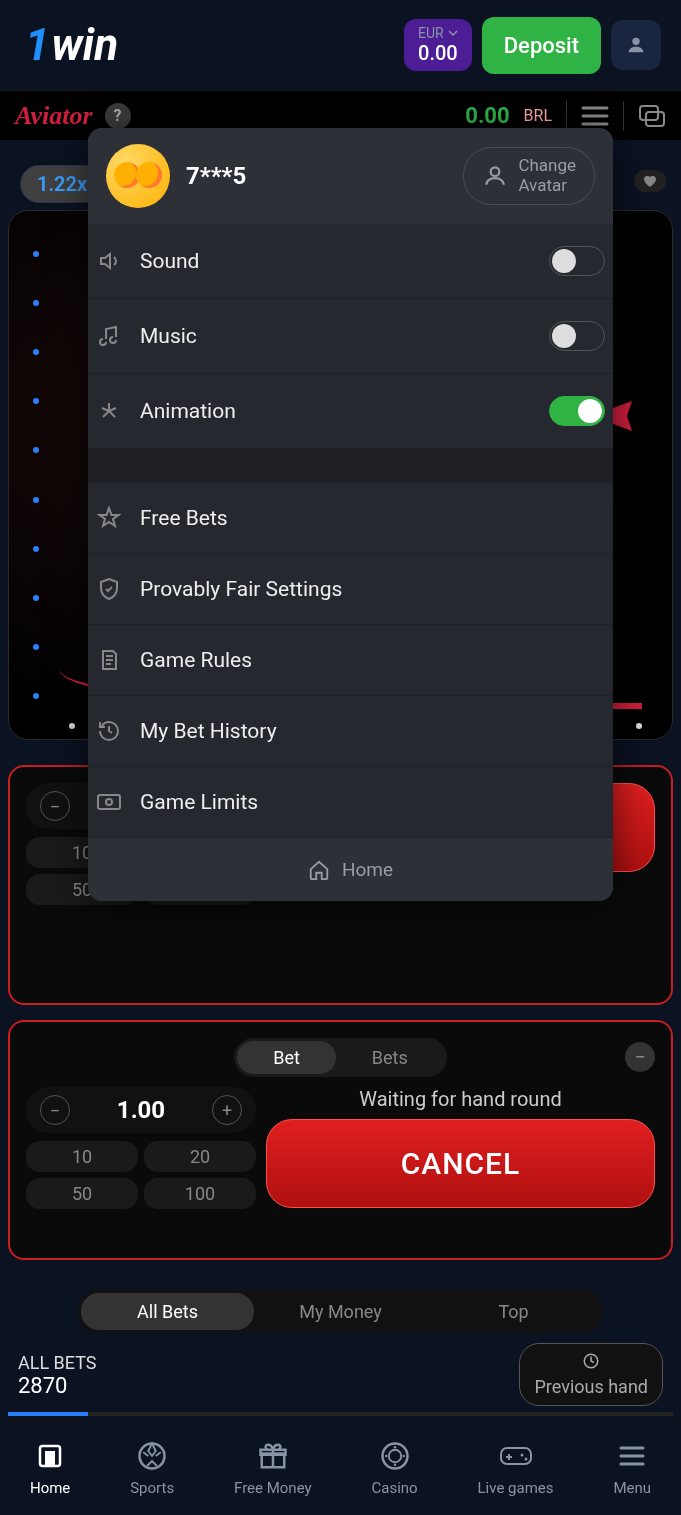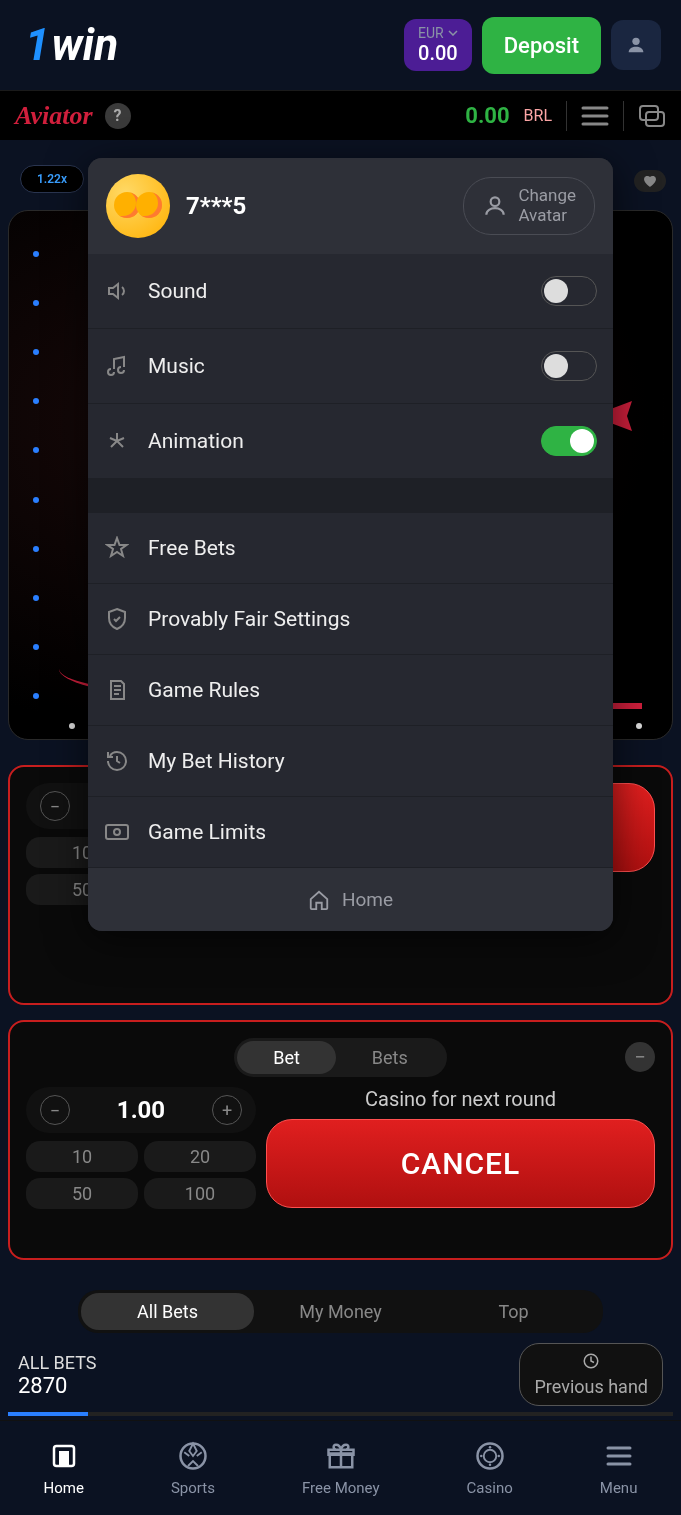--- a/index.html
+++ b/index.html
@@ -22,21 +22,21 @@
 .aviator-logo { font-family: cursive; font-size: 26px; font-style: italic; font-weight: 700; color: #d01f3c; }
 .help-icon { width: 26px; height: 26px; border-radius: 50%; background: #3a3a3a; color: #aaa; display: flex; align-items: center; justify-content: center; font-size: 16px; font-weight: bold; }
 .aviator-right { display: flex; align-items: center; gap: 14px; }
 .balance { font-size: 22px; font-weight: 700; color: #2fb344; }
 .balance-currency { font-size: 16px; color: #fca5a5; }
 .burger, .chat-icon { color: #888; }
 .divider-v { width:1px; height:30px; background:#333;}
 
 
 .multiplier-row { position: absolute; top: 165px; left: 20px; display:flex; gap:8px; align-items:center;}
-.multiplier-pill { background: #000000; border: 1px solid #2a3550; border-radius: 20px; padding: 6px 16px; color: #3a9fff; font-weight: 600; font-size: 12px; }
+.multiplier-pill { background: #404040; border: 1px solid #2a3550; border-radius: 20px; padding: 6px 16px; color: #3a9fff; font-weight: 600; font-size: 20px; }
 .heart-pill { position:absolute; top:170px; right:15px; display:flex; align-items:center; gap:6px; background:#222; border-radius:20px; padding:4px 8px;}
 
 
 .game-canvas { position: absolute; top: 210px; left: 8px; right: 8px; height: 530px; background: radial-gradient(ellipse at 30% 40%, #1a0a0a 0%, #000 70%); border: 1px solid #2a2a2a; border-radius: 20px; overflow: hidden; }
 .dots-col { position:absolute; left:24px; top:40px; bottom:40px; display:flex; flex-direction:column; justify-content:space-between;}
 .dot { width:6px; height:6px; background:#2a7fff; border-radius:50%;}
 .curve { position:absolute; bottom:30px; left:50px; right:30px; height:80px; border-bottom:6px solid #d01f3c; border-bottom-left-radius:50% 40px; }
 .plane { position:absolute; right:30px; top:180px; width:60px; height:50px; color:#d01f3c;}
 .dots-row { position:absolute; bottom:10px; left:60px; right:30px; display:flex; justify-content:space-between;}
 .dot-w { width:6px; height:6px; background:#ddd; border-radius:50%;}
@@ -73,31 +73,31 @@
 .progress-bar { height:4px; background:#222; margin-top:6px; position:relative;}
 .progress-fill { height:100%; background:#2a7fff; width:12%;}
 
 
 .bottom-nav { position: absolute; bottom: 0; left: 0; right: 0; height: 95px; background: #0b1222; display: flex; justify-content: space-around; align-items: center; border-top:1px solid #111;}
 .nav-item { display: flex; flex-direction: column; align-items: center; gap: 6px; color: #8a93a6; font-size: 15px; }
 .nav-item.active { color: #fff; }
 .nav-icon { height: 34px; display:flex; align-items:center; justify-content:center;}
 
 
-.settings-menu { position: absolute; top: 158px; left: 88px; width: 525px; background: #262830; border-radius: 14px; overflow: hidden; box-shadow: 0 8px 40px rgba(0,0,0,0.6); z-index: 100; }
+.settings-menu { position: absolute; top: 128px; left: 88px; width: 525px; background: #262830; border-radius: 14px; overflow: hidden; box-shadow: 0 8px 40px rgba(0,0,0,0.6); z-index: 100; }
 .menu-profile { display: flex; align-items: center; justify-content: space-between; padding: 16px 18px; background: #2e3038; }
 .profile-left { display: flex; align-items: center; gap: 16px; }
 .avatar { width: 64px; height: 64px; border-radius: 50%; background: radial-gradient(circle at 30% 30%, #ffd966, #ffb000); position:relative; overflow:hidden;}
 .avatar::before, .avatar::after { content:''; position:absolute; width:26px; height:26px; background:#ffb000; border-radius:50%;}
 .avatar::before { left:8px; top:18px; box-shadow: inset -4px -2px 0 #ff7a30;}
 .avatar::after { right:8px; top:18px; box-shadow: inset -4px -2px 0 #ff7a30;}
 .username { font-size: 24px; font-weight: 700; color: #fff; }
 .change-avatar { display: flex; align-items: center; gap: 10px; border: 1px solid #4a4c54; border-radius: 28px; padding: 8px 18px; color: #9a9ca4; }
 .change-avatar-text { font-size: 17px; line-height: 1.15; }
-.menu-item { display: flex; align-items: center; justify-content: space-between; padding: 22px 16px; border-bottom: 1px solid #1e2026; }
+.menu-item { display: flex; align-items: center; justify-content: space-between; padding: 22px 8px; border-bottom: 1px solid #1e2026; }
 .menu-item:last-child { border-bottom: none; }
 .menu-item-left { display: flex; align-items: center; gap: 18px; }
 .menu-icon { width: 26px; height: 26px; color: #888; display:flex; align-items:center; justify-content:center;}
 .menu-label { font-size: 21px; color: #eee; }
 .toggle { width: 56px; height: 30px; border-radius: 15px; position: relative; border: 1px solid #555; }
 .toggle.off { background: #262830; }
 .toggle.on { background: #2fb344; border-color:#2fb344;}
 .toggle-knob { width: 24px; height: 24px; border-radius: 50%; background: #ddd; position: absolute; top: 2px; }
 .toggle.off .toggle-knob { left: 2px; }
 .toggle.on .toggle-knob { right: 2px; background:#fff;}
@@ -232,21 +232,21 @@
         <div class="amount-btn">+</div>
       </div>
       <div class="preset-grid">
         <div class="preset-btn">10</div>
         <div class="preset-btn">20</div>
         <div class="preset-btn">50</div>
         <div class="preset-btn">100</div>
       </div>
     </div>
     <div class="cancel-area">
-      <div class="waiting-text">Casino for next round</div>
+      <div class="waiting-text">Waiting for hand round</div>
       <button class="cancel-btn">CANCEL</button>
     </div>
   </div>
 </div>
 
 <div class="bets-section">
   <div class="bets-tabs">
     <div class="bets-tab active">All Bets</div>
     <div class="bets-tab">My Money</div>
     <div class="bets-tab">Top</div>
@@ -305,20 +305,31 @@
           <circle cx="12" cy="5" r="1" fill="#8a93a6"></circle>
           <circle cx="12" cy="19" r="1" fill="#8a93a6"></circle>
           <circle cx="5" cy="12" r="1" fill="#8a93a6"></circle>
           <circle cx="19" cy="12" r="1" fill="#8a93a6"></circle>
         </svg>
       </div>
     <span>Casino</span>
   </div>
   <div class="nav-item">
     <div class="nav-icon">
+        <svg width="34" height="24" viewBox="0 0 34 24">
+          <path d="M8 4h18a6 6 0 016 6v4a6 6 0 01-6 6H8a6 6 0 01-6-6v-4a6 6 0 016-6z" stroke="#8a93a6" stroke-width="2" fill="none"></path>
+          <path d="M10 10v6M7 13h6" stroke="#8a93a6" stroke-width="2"></path>
+          <circle cx="23" cy="11" r="1.5" fill="#8a93a6"></circle>
+          <circle cx="27" cy="15" r="1.5" fill="#8a93a6"></circle>
+        </svg>
+      </div>
+    <span>Live games</span>
+  </div>
+  <div class="nav-item">
+    <div class="nav-icon">
         <svg width="28" height="24" viewBox="0 0 28 24">
           <path d="M3 4h22M3 12h22M3 20h22" stroke="#8a93a6" stroke-width="3" stroke-linecap="round"></path>
         </svg>
       </div>
     <span>Menu</span>
   </div>
 </div>
 
 <div class="settings-menu">
   <div class="menu-profile">

